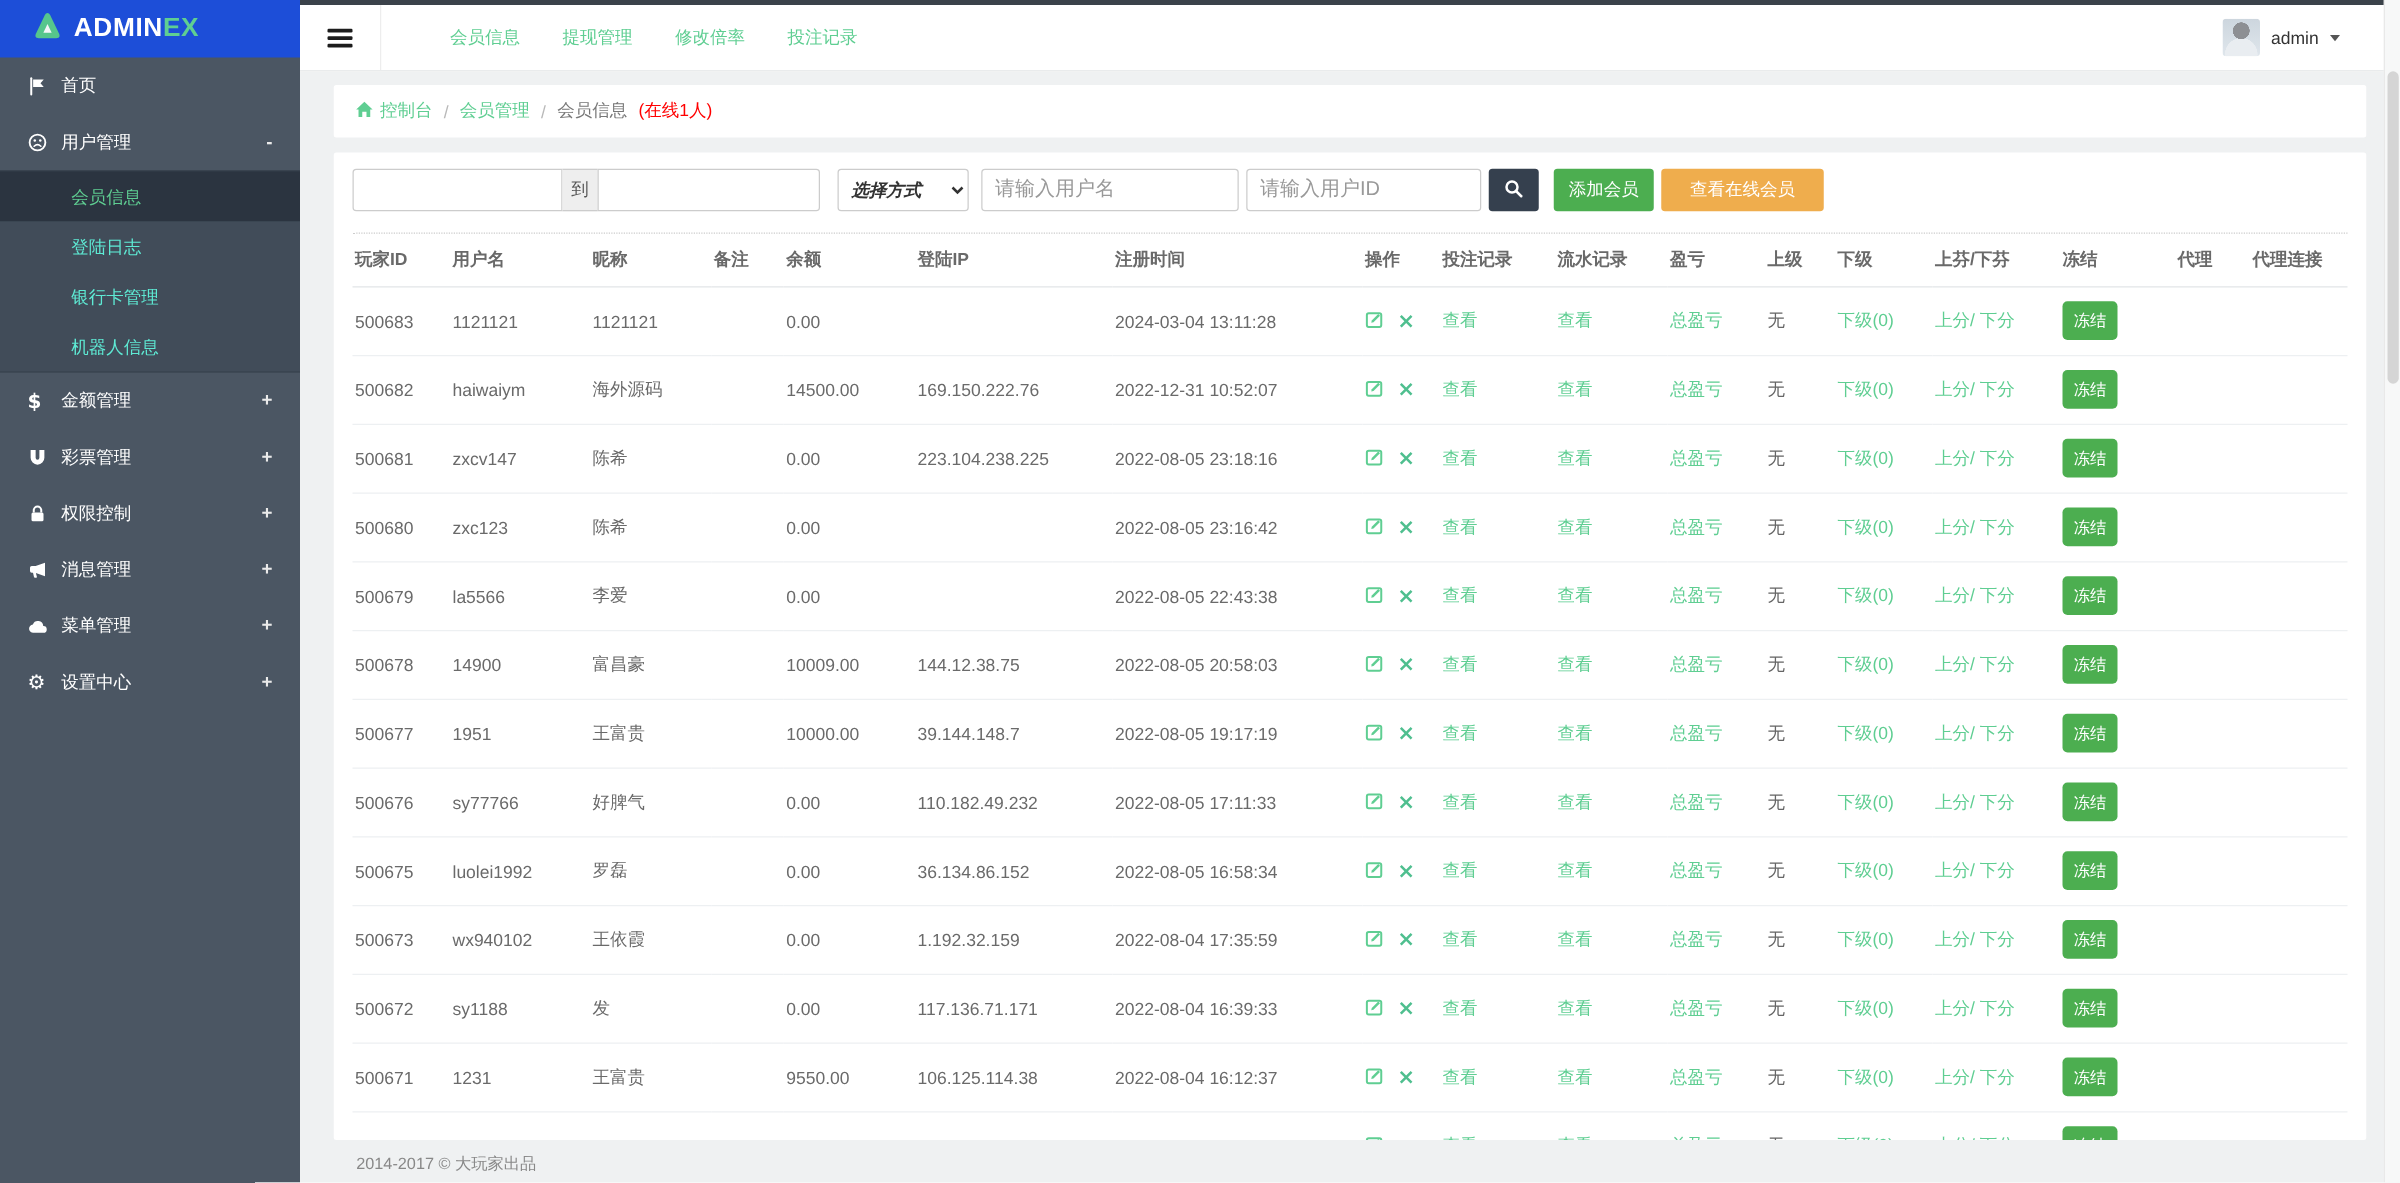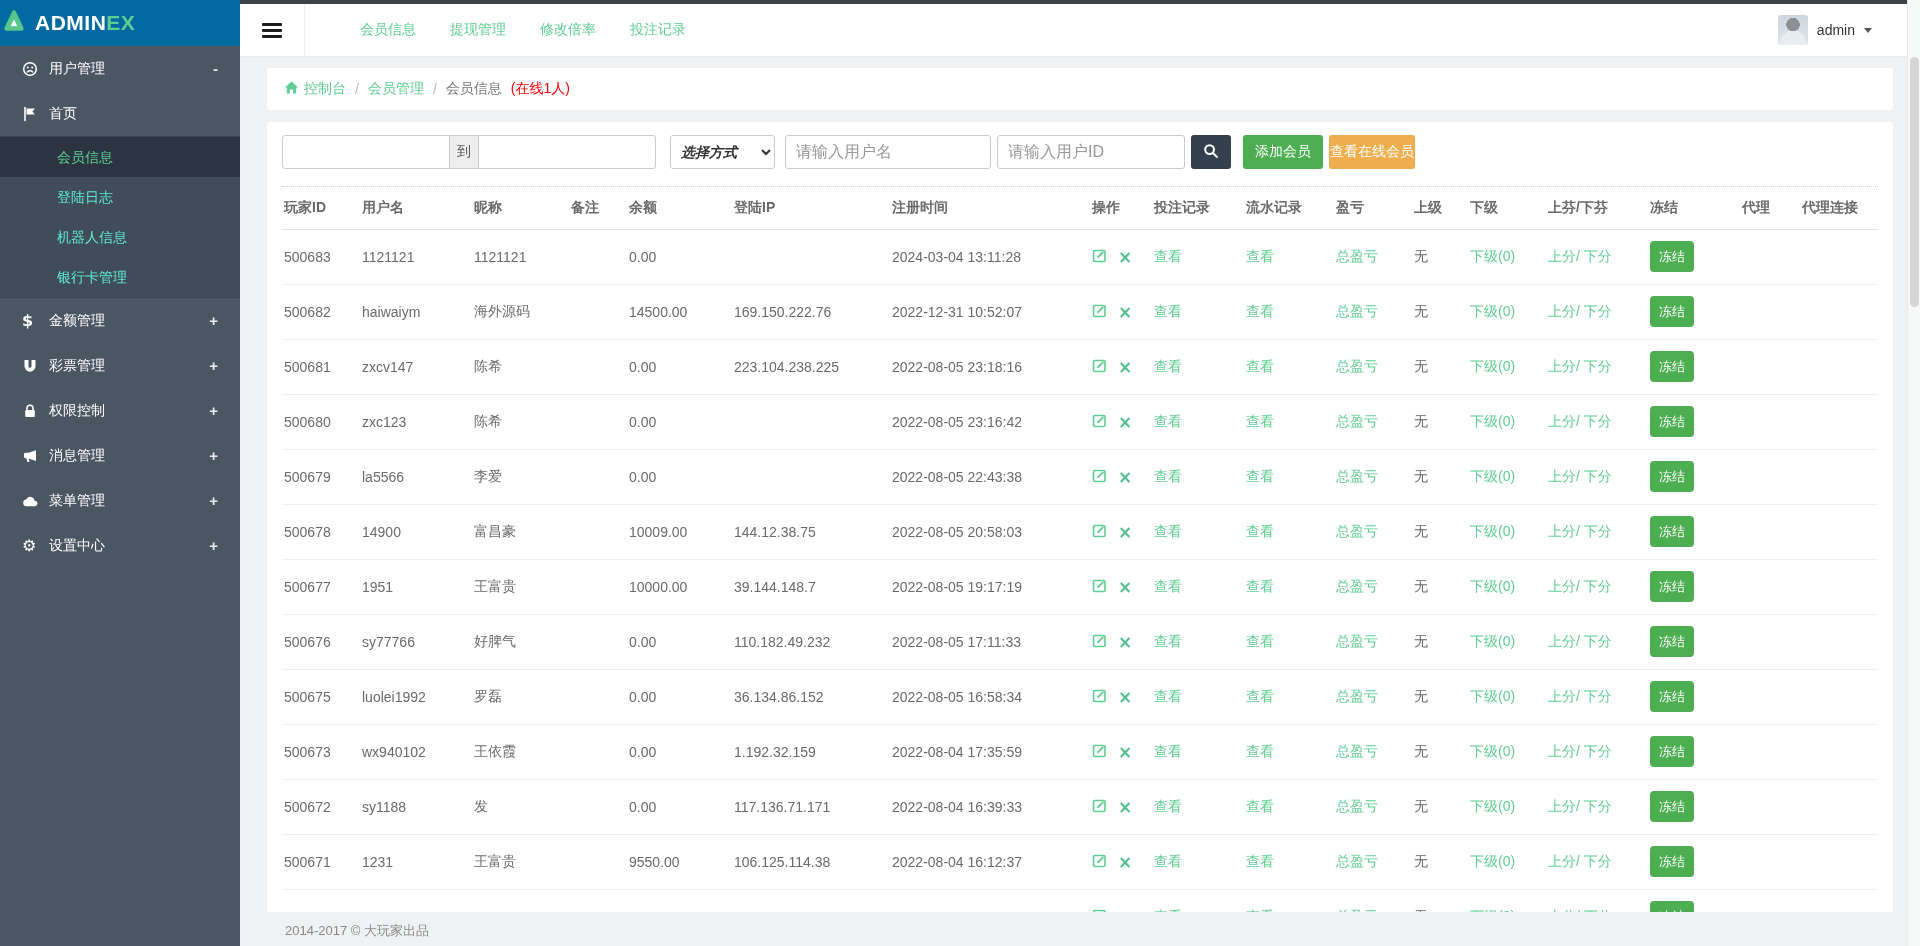--- a/index.html
+++ b/index.html
@@ -1,21 +1,21 @@
 <!DOCTYPE html>
 <html><head>
 <meta charset="utf-8">
 <style>
   * { box-sizing: border-box; margin: 0; padding: 0; }
   html,body { width:1920px; height:946px; overflow:hidden; }
   body { font-family:"Liberation Sans","DejaVu Sans",sans-serif; background:#eff1f2; display:flex; position:relative; }
 
   
   .sidebar { flex:0 0 240px; width:240px; background:#4b5663; color:#fff; }
-  .logo { height:46px; background:#0369a1; display:flex; align-items:center; padding-left:0; gap:7px; cursor:pointer;text-align:center; }
+  .logo { height:46px; background:#1d4ed8; display:flex; align-items:center; padding-left:24px; gap:7px; cursor:pointer;text-align:center; }
   .logo-text { font-size:21px; font-weight:bold; color:#fff; letter-spacing:.5px; }
   .logo-text .green { color:#5fce92; }
   .menu-item { height:45px; display:flex; align-items:center; padding:0 22px; font-size:14px; color:#fff; cursor:pointer; }
   .mi-icon { width:27px; display:inline-flex; align-items:center; }
   .txt-icon { font-size:16px; font-weight:bold; color:#fff; font-family:"DejaVu Sans",sans-serif; }
   .expand { margin-left:auto; font-weight:bold; font-size:15px; color:#eaeaea; }
   .submenu { background:#414c59; border-top:1px solid #39434f; border-bottom:1px solid #39434f; }
   .submenu-item { height:40px; line-height:40px; padding-left:57px; font-size:14px; color:#5eead4; cursor:pointer; }
   .submenu-item.active { background:#2b3440; color:#5fce92; }
 
@@ -50,21 +50,21 @@
   .tb-input::placeholder { color:#999; }
   .range-start { width:168px; border-radius:3px 0 0 3px; }
   .range-addon { width:28px; height:34px; background:#eee; border:1px solid #ccc; border-left:none; border-right:none; color:#555; font-size:14px; display:flex; align-items:center; justify-content:center; }
   .range-end { width:178px; border-radius:0 3px 3px 0; }
   .tb-select { width:105px; height:34px; margin-left:14px; border:1px solid #ccc; border-radius:3px; font-size:14px; font-weight:bold; color:#333; background:#fff; padding:0 6px; outline:none;font-style:italic; }
   .username-input { width:206px; margin-left:10px; }
   .userid-input { width:188px; margin-left:6px; }
   .tb-btn { height:34px; border:none; border-radius:3px; color:#fff; font-size:14px; cursor:pointer; }
   .search-btn { width:40px; margin-left:6px; background:#35404e; display:inline-flex; align-items:center; justify-content:center; }
   .add-btn { margin-left:12px; background:#4cae50; padding:0 12px; }
-  .online-btn { margin-left:6px; background:#efad4d; padding:0 1px; }
+  .online-btn { margin-left:6px; background:#efad4d; padding:0 23px; }
 
   
   table { width:100%; border-collapse:collapse; table-layout:fixed; }
   th { height:42px; text-align:left; font-size:14px; font-weight:bold; color:#696969; border-bottom:1px solid #e2e5e8; padding:0 4px 0 2px; white-space:nowrap; overflow:hidden;margin-left:12px; }
   td { height:55px; font-size:14px; color:#6a6a6a; border-bottom:1px solid #edf0f2; padding:0 4px 0 2px; white-space:nowrap; overflow:hidden; vertical-align:middle; }
   .green-link { color:#5fce92; text-decoration:none; cursor:pointer; }
   .none-text { color:#666; }
   .op-edit { cursor:pointer; vertical-align:middle; }
   .op-x { color:#4fbf8f; font-weight:bold; font-size:17px; margin-left:7px; cursor:pointer; vertical-align:middle; font-family:"DejaVu Sans",sans-serif; }
   .freeze-btn { width:44px; height:31px; background:#4cae50; color:#fff; border:none; border-radius:4px; font-size:13px; cursor:pointer; }
@@ -85,45 +85,45 @@
         <path d="M8 27c-3 0-3.7-1.7-2.4-4.5L13.5 6c1.4-2.9 3.6-2.9 5 0l7.9 16.5C27.7 25.3 27 27 24 27z" fill="#56c68c"></path>
         <path d="M12.2 22 16 14l3.8 8z" fill="#f4f6f8"></path>
       </svg>
     </span>
     <span class="logo-text"><span>ADMIN</span><span class="green">EX</span></span>
   </div>
 
   <div class="menu-item">
     <span class="mi-icon">
       <svg width="16" height="16" viewBox="0 0 16 16">
+          <path d="M3 1.5v13" stroke="#fff" stroke-width="1.6" stroke-linecap="round" fill="none"></path>
+          <path d="M4.5 2.5h8.5l-2.6 3 2.6 3H4.5z" fill="#fff"></path>
+        </svg>
+    </span>
+    <span>首页</span>
+  </div>
+
+  <div class="menu-item">
+    <span class="mi-icon">
+      <svg width="16" height="16" viewBox="0 0 16 16">
           <circle cx="8" cy="8" r="6.3" fill="none" stroke="#fff" stroke-width="1.5"></circle>
           <circle cx="5.8" cy="6.4" r="1" fill="#fff"></circle>
           <circle cx="10.2" cy="6.4" r="1" fill="#fff"></circle>
           <path d="M5.3 11c1.7-1.6 3.7-1.6 5.4 0" fill="none" stroke="#fff" stroke-width="1.3" stroke-linecap="round"></path>
         </svg>
     </span>
     <span>用户管理</span>
     <span class="expand">-</span>
   </div>
 
-  <div class="menu-item">
-    <span class="mi-icon">
-      <svg width="16" height="16" viewBox="0 0 16 16">
-          <path d="M3 1.5v13" stroke="#fff" stroke-width="1.6" stroke-linecap="round" fill="none"></path>
-          <path d="M4.5 2.5h8.5l-2.6 3 2.6 3H4.5z" fill="#fff"></path>
-        </svg>
-    </span>
-    <span>首页</span>
-  </div>
-
   <div class="submenu">
     <div class="submenu-item active"><span>会员信息</span></div>
     <div class="submenu-item"><span>登陆日志</span></div>
+    <div class="submenu-item"><span>银行卡管理</span></div>
     <div class="submenu-item"><span>机器人信息</span></div>
-    <div class="submenu-item"><span>银行卡管理</span></div>
   </div>
 
   <div class="menu-item">
     <span class="mi-icon">
         <span class="txt-icon">$</span>
       </span>
     <span>金额管理</span>
     <span class="expand">+</span>
   </div>
 

